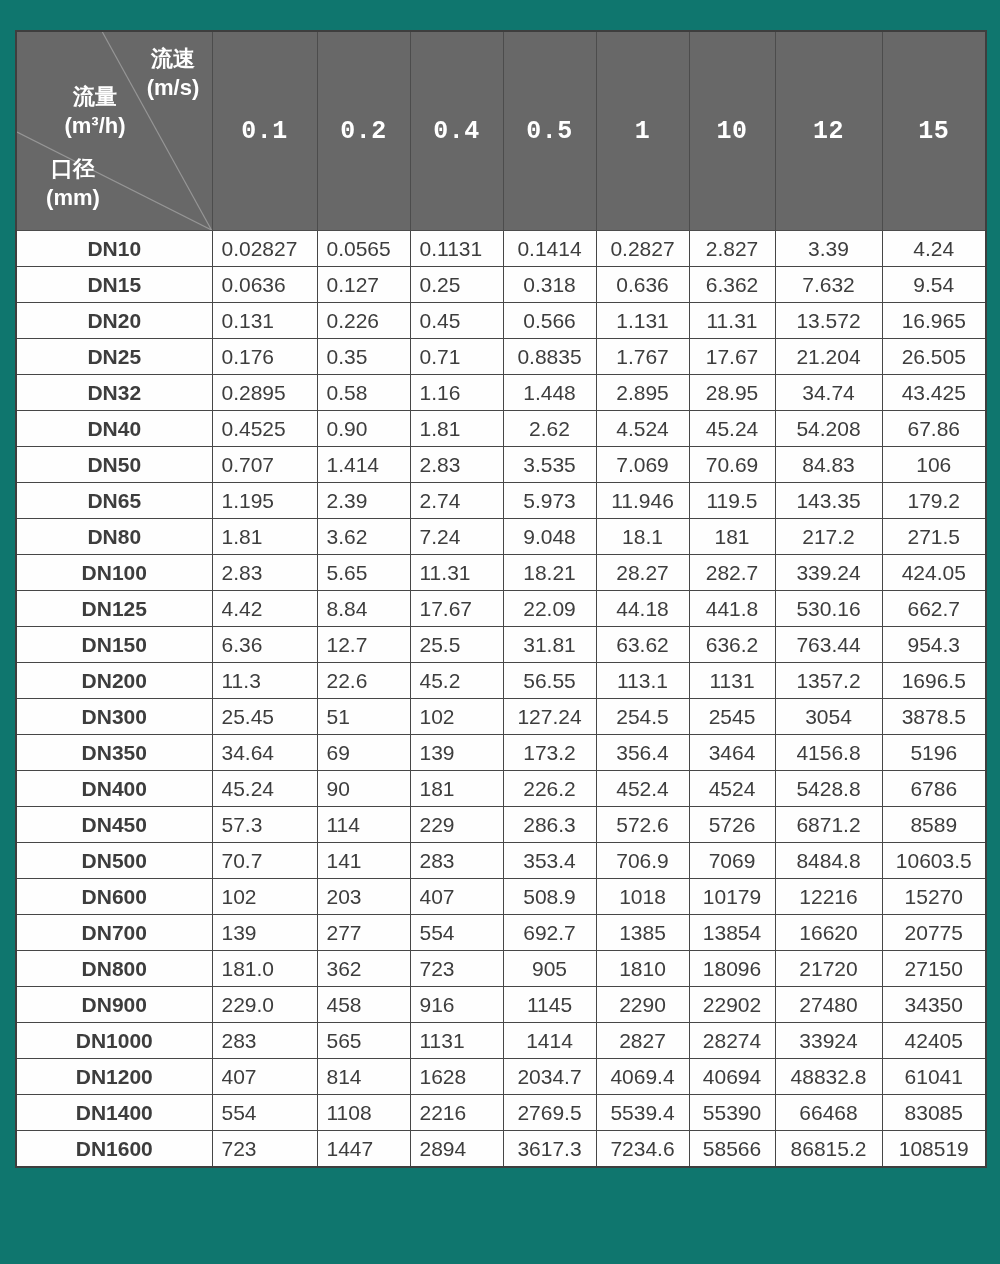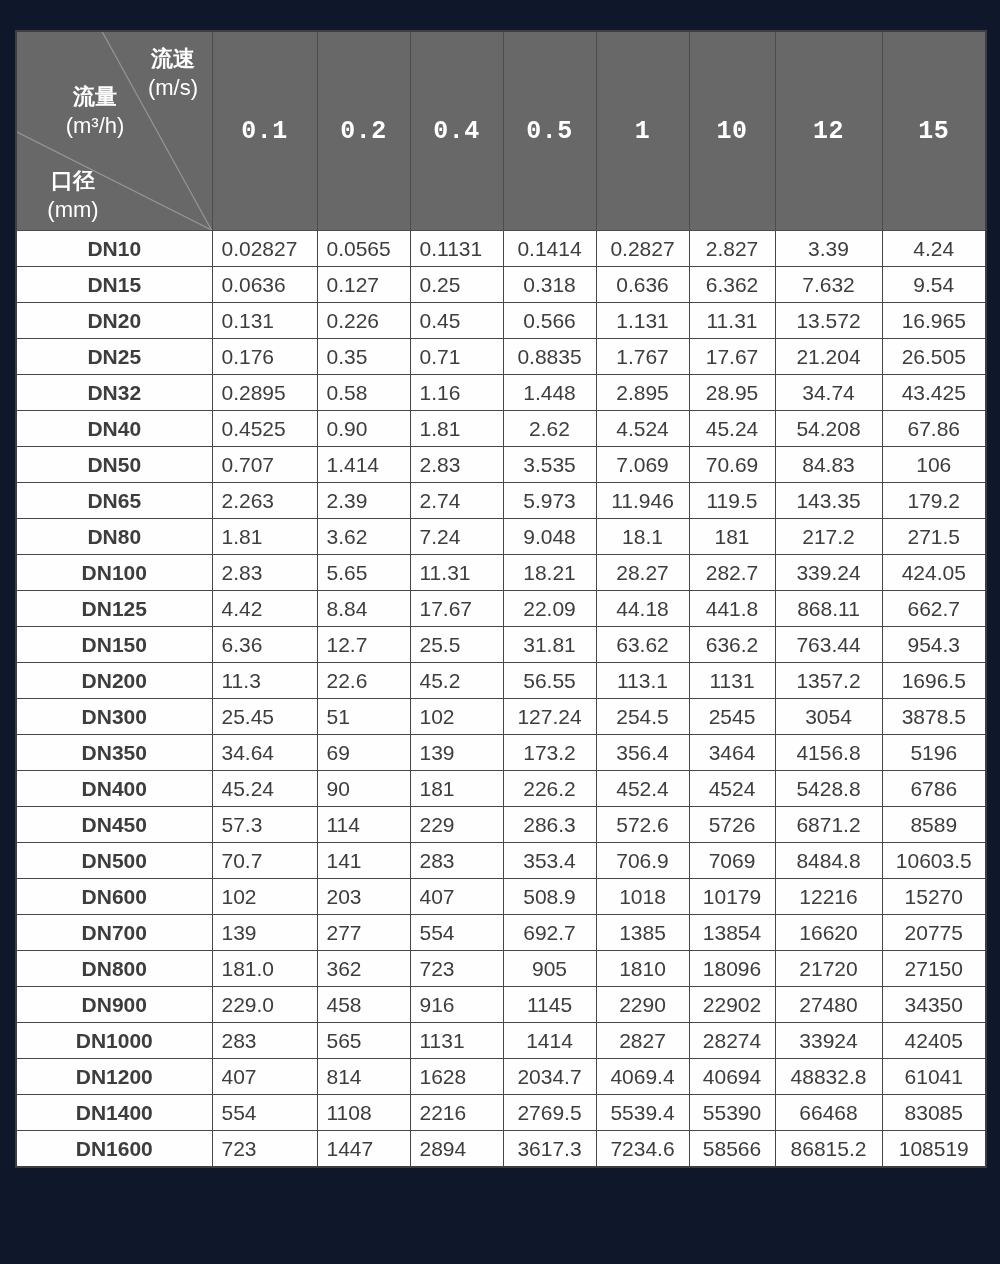--- a/index.html
+++ b/index.html
@@ -5,21 +5,21 @@
   html, body {
     margin: 0;
     padding: 0;
     background: #ffffff;
     font-family: "Liberation Sans", sans-serif;
   }
   .page {
     position: relative;
     width: 1000px;
     height: 1264px;
-    background: #0f172a;
+    background: #0f766e;
     overflow: hidden;
   }
   table.flow-table {
     border-collapse: collapse;
     table-layout: fixed;
     width: 970px;
     margin: 30px 0 0 15px;
     border: 2px solid #3e3e3e;
   }
   
@@ -49,24 +49,24 @@
   }
   .corner-label {
     position: absolute;
     color: #ffffff;
     font-size: 22px;
     font-weight: 600;
     line-height: 29px;
     text-align: center;
     white-space: nowrap;
   }
-  .corner-label .unit { font-weight: 400; }
+  .corner-label .unit { font-weight: 700; }
   .lbl-velocity { top: 12px;  left: 116px; width: 80px; }
   .lbl-flow     { top: 50px;  left: 34px;  width: 88px; }
-  .lbl-diameter { bottom: 6px; left: 14px; width: 84px; }
+  .lbl-diameter { bottom: 18px; left: 14px; width: 84px; }
   
   tbody td {
     border: 1px solid #474747;
     height: 35px;
     font-size: 21px;
     color: #3d3d3d;
     background: #fefefe;
     padding: 0;
     overflow: hidden;
     white-space: nowrap;
@@ -194,21 +194,21 @@
           <td class="val c2">1.414</td>
           <td class="val c3">2.83</td>
           <td class="val c4">3.535</td>
           <td class="val c5">7.069</td>
           <td class="val c6">70.69</td>
           <td class="val c7">84.83</td>
           <td class="val c8">106</td>
         </tr>
         <tr>
     <td class="dn">DN65</td>
-  <td class="val c1">2.263</td>
+  <td class="val c1">1.195</td>
           <td class="val c2">2.39</td>
           <td class="val c3">2.74</td>
           <td class="val c4">5.973</td>
           <td class="val c5">11.946</td>
           <td class="val c6">119.5</td>
           <td class="val c7">143.35</td>
           <td class="val c8">179.2</td>
         </tr>
         <tr>
     <td class="dn">DN80</td>
@@ -233,21 +233,21 @@
           <td class="val c8">424.05</td>
         </tr>
         <tr>
     <td class="dn">DN125</td>
   <td class="val c1">4.42</td>
           <td class="val c2">8.84</td>
           <td class="val c3">17.67</td>
           <td class="val c4">22.09</td>
           <td class="val c5">44.18</td>
           <td class="val c6">441.8</td>
-          <td class="val c7">868.11</td>
+          <td class="val c7">530.16</td>
           <td class="val c8">662.7</td>
         </tr>
         <tr>
     <td class="dn">DN150</td>
   <td class="val c1">6.36</td>
           <td class="val c2">12.7</td>
           <td class="val c3">25.5</td>
           <td class="val c4">31.81</td>
           <td class="val c5">63.62</td>
           <td class="val c6">636.2</td>

